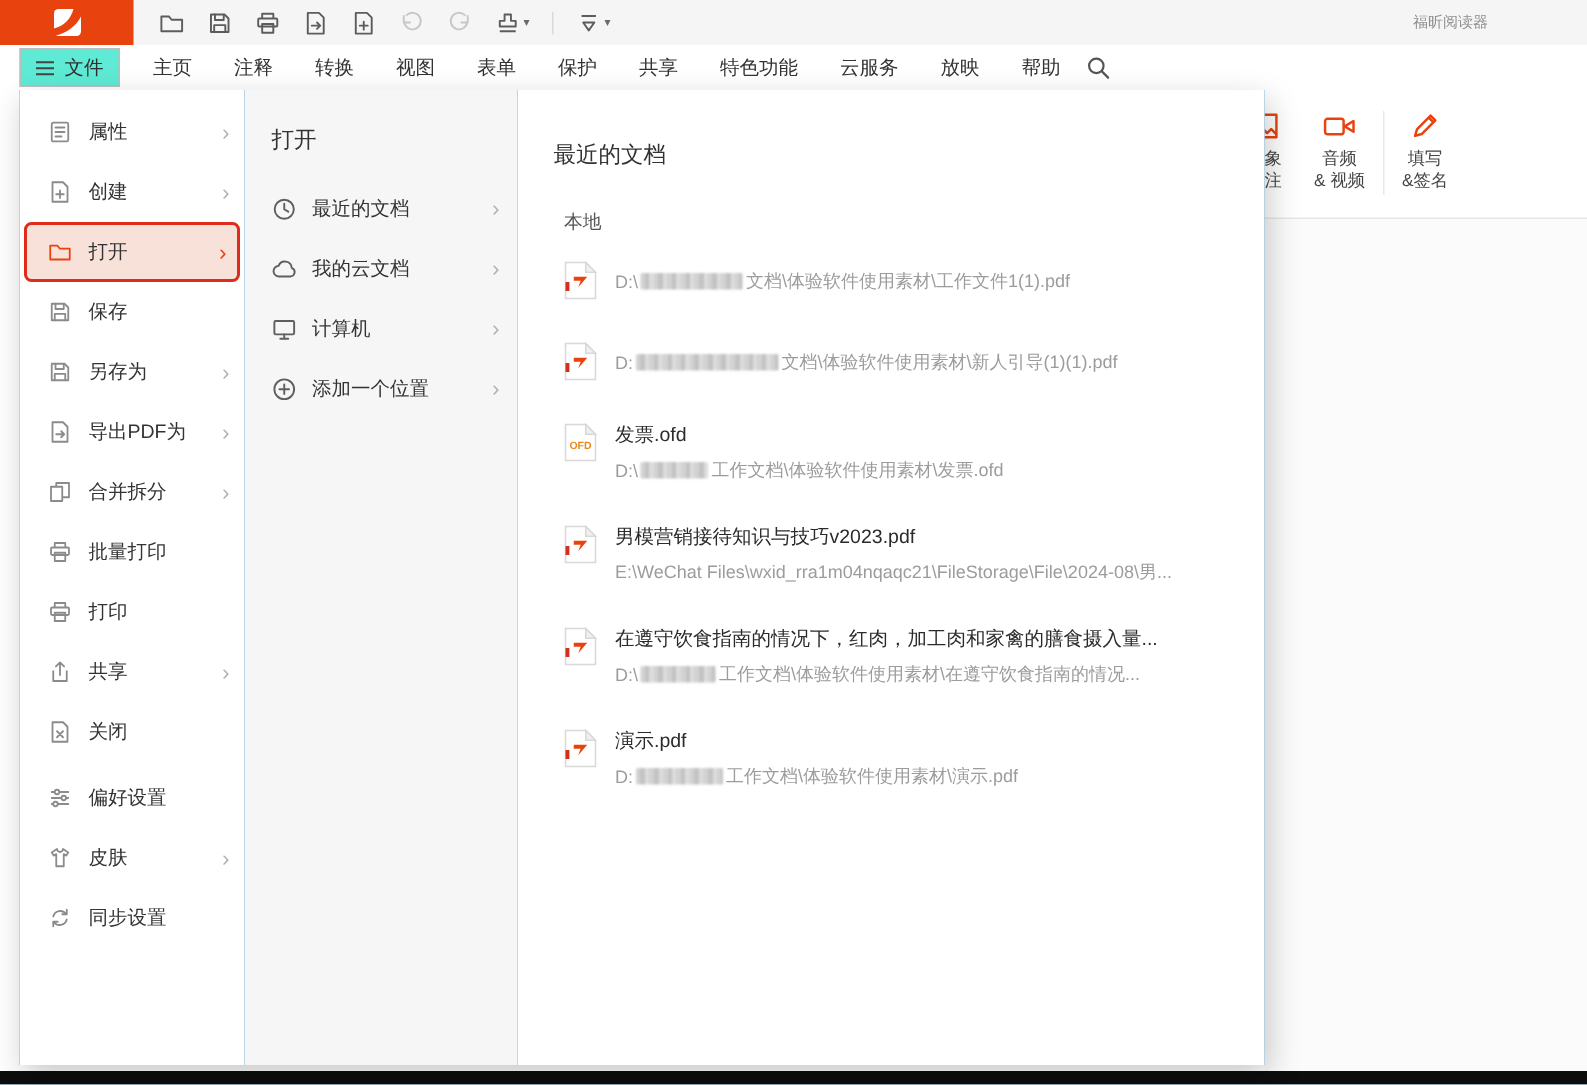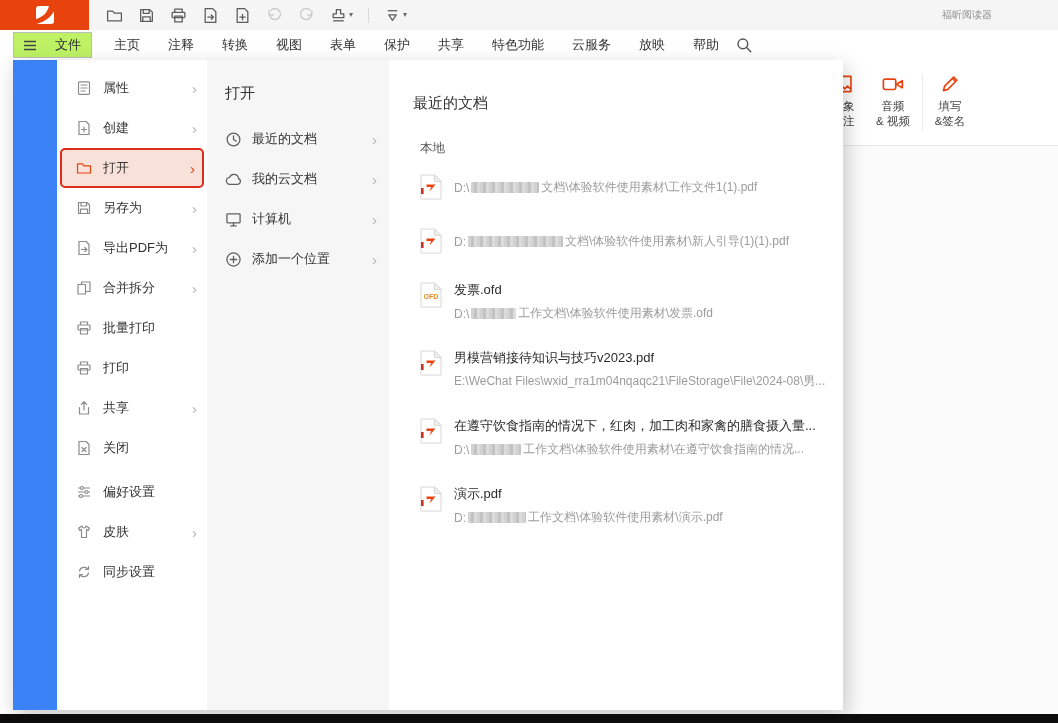--- a/index.html
+++ b/index.html
@@ -12,36 +12,36 @@
   .qa-row{display:flex;align-items:center;gap:15px;margin-left:17px;color:#5c5c5c;}
   .qa-ic{width:17px;height:17px;display:block;}
   .qa-group{display:flex;align-items:center;gap:2px;}
   .dis{color:#c7c7c7;}
   .caret{font-size:8px;color:#6a6a6a;line-height:10px;}
   .vsep{width:1px;height:15px;background:#d9d9d9;}
   .appname{position:absolute;right:66px;top:0;height:30px;display:flex;align-items:center;font-size:10px;color:#8f8f8f;}
 
   
   .menubar{position:absolute;top:30px;left:0;width:1058px;height:30px;background:#fff;display:flex;align-items:center;padding-left:13px;}
-  .file-btn{display:flex;align-items:center;gap:19px;border:1px solid #bdbdbd;background:#bef264;padding:3px 10px;font-size:13px;color:#2e2e2e;cursor:pointer;}
+  .file-btn{display:flex;align-items:center;gap:7px;border:1px solid #bdbdbd;background:#5eead4;padding:3px 10px;font-size:13px;color:#2e2e2e;cursor:pointer;}
   .tabs{display:flex;align-items:center;margin-left:8px;}
   .tab{padding:0 14px;font-size:13px;color:#333;line-height:30px;cursor:pointer;}
   .search-btn{margin-left:2px;color:#555;width:18px;height:18px;cursor:pointer;}
 
   
   .ribbon-right{position:absolute;left:843px;top:60px;width:215px;height:86px;background:#fff;border-bottom:1px solid #e7e7e7;overflow:hidden;}
   .rb-item{position:absolute;top:13px;display:flex;flex-direction:column;align-items:center;font-size:11.5px;line-height:15px;color:#454545;text-align:center;cursor:pointer;}
   .rb-item svg{width:24px;height:22px;margin-bottom:4px;color:#e8430f;}
   .rb-cut{align-items:flex-start;text-align:left;}
   .rb-cut svg{margin-left:-13px;}
   .rb-div{position:absolute;top:14px;width:1px;height:56px;background:#e9e9e9;}
   .doc-area{position:absolute;left:843px;top:146px;width:215px;height:568px;background:#fbfbfb;}
 
   
-  .panel{position:absolute;left:13px;top:60px;width:830px;height:650px;display:flex;background:#3b82f6;box-shadow:3px 7px 20px rgba(0,0,0,.22);z-index:10;padding-left:44px;}
+  .panel{position:absolute;left:13px;top:60px;width:830px;height:650px;display:flex;background:#0369a1;box-shadow:3px 7px 20px rgba(0,0,0,.22);z-index:10;}
   .col-left{flex:0 0 150px;width:150px;background:#fff;padding-top:8px;}
   .fm-item{height:40px;display:flex;align-items:center;padding:0 10px 0 19px;font-size:13px;color:#333;cursor:pointer;}
   .fm-item .ic{width:16px;height:16px;flex:0 0 16px;margin-right:11px;color:#8b8b8b;}
   .fm-item .arrow{margin-left:auto;color:#b3b3b3;font-size:15px;line-height:15px;}
   .fm-item.hl{border:2px solid #df2b1c;border-radius:5px;background:#f8e1d9;margin:0 3px;padding:0 7px 0 14px;}
   .fm-item.hl .ic,.fm-item.hl .arrow{color:#e8430f;}
   .fm-gap{height:4px;}
 
   .col-mid{flex:0 0 182px;width:182px;background:#f6f6f7;}
   .mid-title{font-size:15px;color:#333;margin:24px 0 16px 18px;}
@@ -350,20 +350,26 @@
         </svg>
       <span>创建</span>
       <span class="arrow">›</span>
     </div>
     <div class="fm-item hl">
       <svg class="ic">
           <use href="#s-folder"></use>
         </svg>
       <span>打开</span>
       <span class="arrow">›</span>
+    </div>
+    <div class="fm-item">
+      <svg class="ic">
+          <use href="#s-floppy"></use>
+        </svg>
+      <span>保存</span>
     </div>
     <div class="fm-item">
       <svg class="ic">
           <use href="#s-floppy"></use>
         </svg>
       <span>另存为</span>
       <span class="arrow">›</span>
     </div>
     <div class="fm-item">
       <svg class="ic">

